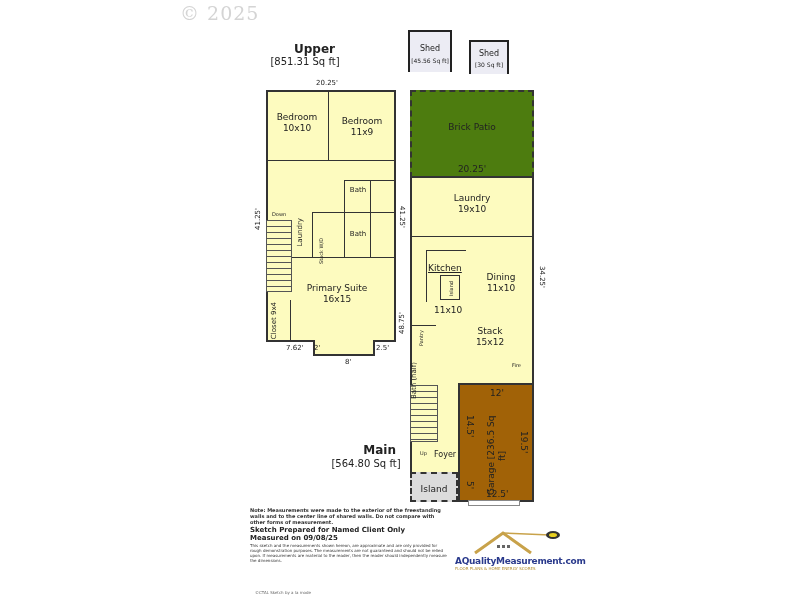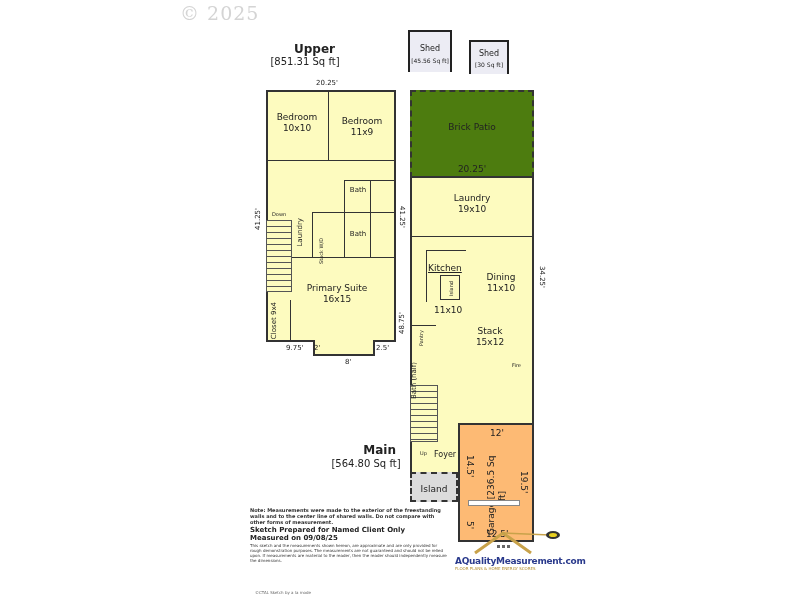--- a/index.html
+++ b/index.html
@@ -4,21 +4,21 @@
 <style>
   html, body { margin:0; padding:0; background:#fff; }
   body { width:800px; height:600px; position:relative; overflow:hidden; font-family:"DejaVu Sans", sans-serif; color:#222; }
   .abs { position:absolute; }
   .watermark { left:180px; top:2px; font-family:"DejaVu Serif", serif; font-size:19px; color:#d4d4d4; letter-spacing:1px; }
   .floor-title { font-weight:bold; font-size:12px; text-align:right; }
   .floor-sub { font-size:10px; text-align:center; }
   .dim { font-size:7px; color:#222; }
   .room { position:absolute; border:1.5px solid #333; box-sizing:border-box; }
   .yellow { background:#fdfbbf; }
-  .green { background:#fdba74;margin-top:40px; }
+  .green { background:#a16207; }
   .gray { background:#dcdcdc; }
   .patio { background:#4d7c0f; border:2px dashed #333; }
   .shed { background:#ececf4; border:2px solid #222; border-bottom:none; }
   .label { position:absolute; text-align:center; font-size:9px; line-height:1.2; color:#222; }
   .tiny { font-size:5px; }
   .vtext { writing-mode:vertical-rl; transform:rotate(180deg); }
   .stairs { position:absolute; background:repeating-linear-gradient(#fdfbbf 0 5px,#555 5px 6px); border:1px solid #555; }
   .wall { position:absolute; background:#333; }
   .notes { font-size:5px; line-height:6px; color:#333; }
 </style>
@@ -62,21 +62,21 @@
     <div>Primary Suite</div>
       <div>16x15</div>
   </div>
   <div class="label vtext" style="left:270px;top:302px;font-size:7px;">
     <span>Closet</span> <span>9x4</span>
   </div>
 </div>
 
 <div class="abs dim vtext" style="left:254px;top:208px;">41.25'</div>
 <div class="abs dim" style="left:398px;top:206px;writing-mode:vertical-rl;">41.25'</div>
-<div class="abs dim" style="left:286px;top:344px;">9.75'</div>
+<div class="abs dim" style="left:286px;top:344px;">7.62'</div>
 <div class="abs dim" style="left:314px;top:344px;">2'</div>
 <div class="abs dim" style="left:376px;top:344px;">2.5'</div>
 <div class="abs dim" style="left:345px;top:358px;">8'</div>
 
 <div class="abs shed" style="left:408px;top:30px;width:40px;height:40px;">
   <div class="label" style="left:0;top:12px;width:40px;font-size:8px;">Shed</div>
   <div class="label tiny" style="left:0;top:25px;width:40px;font-size:6px;">[45.56 Sq ft]</div>
 </div>
 <div class="abs shed" style="left:469px;top:40px;width:36px;height:32px;">
   <div class="label" style="left:0;top:7px;width:36px;font-size:8px;">Shed</div>

